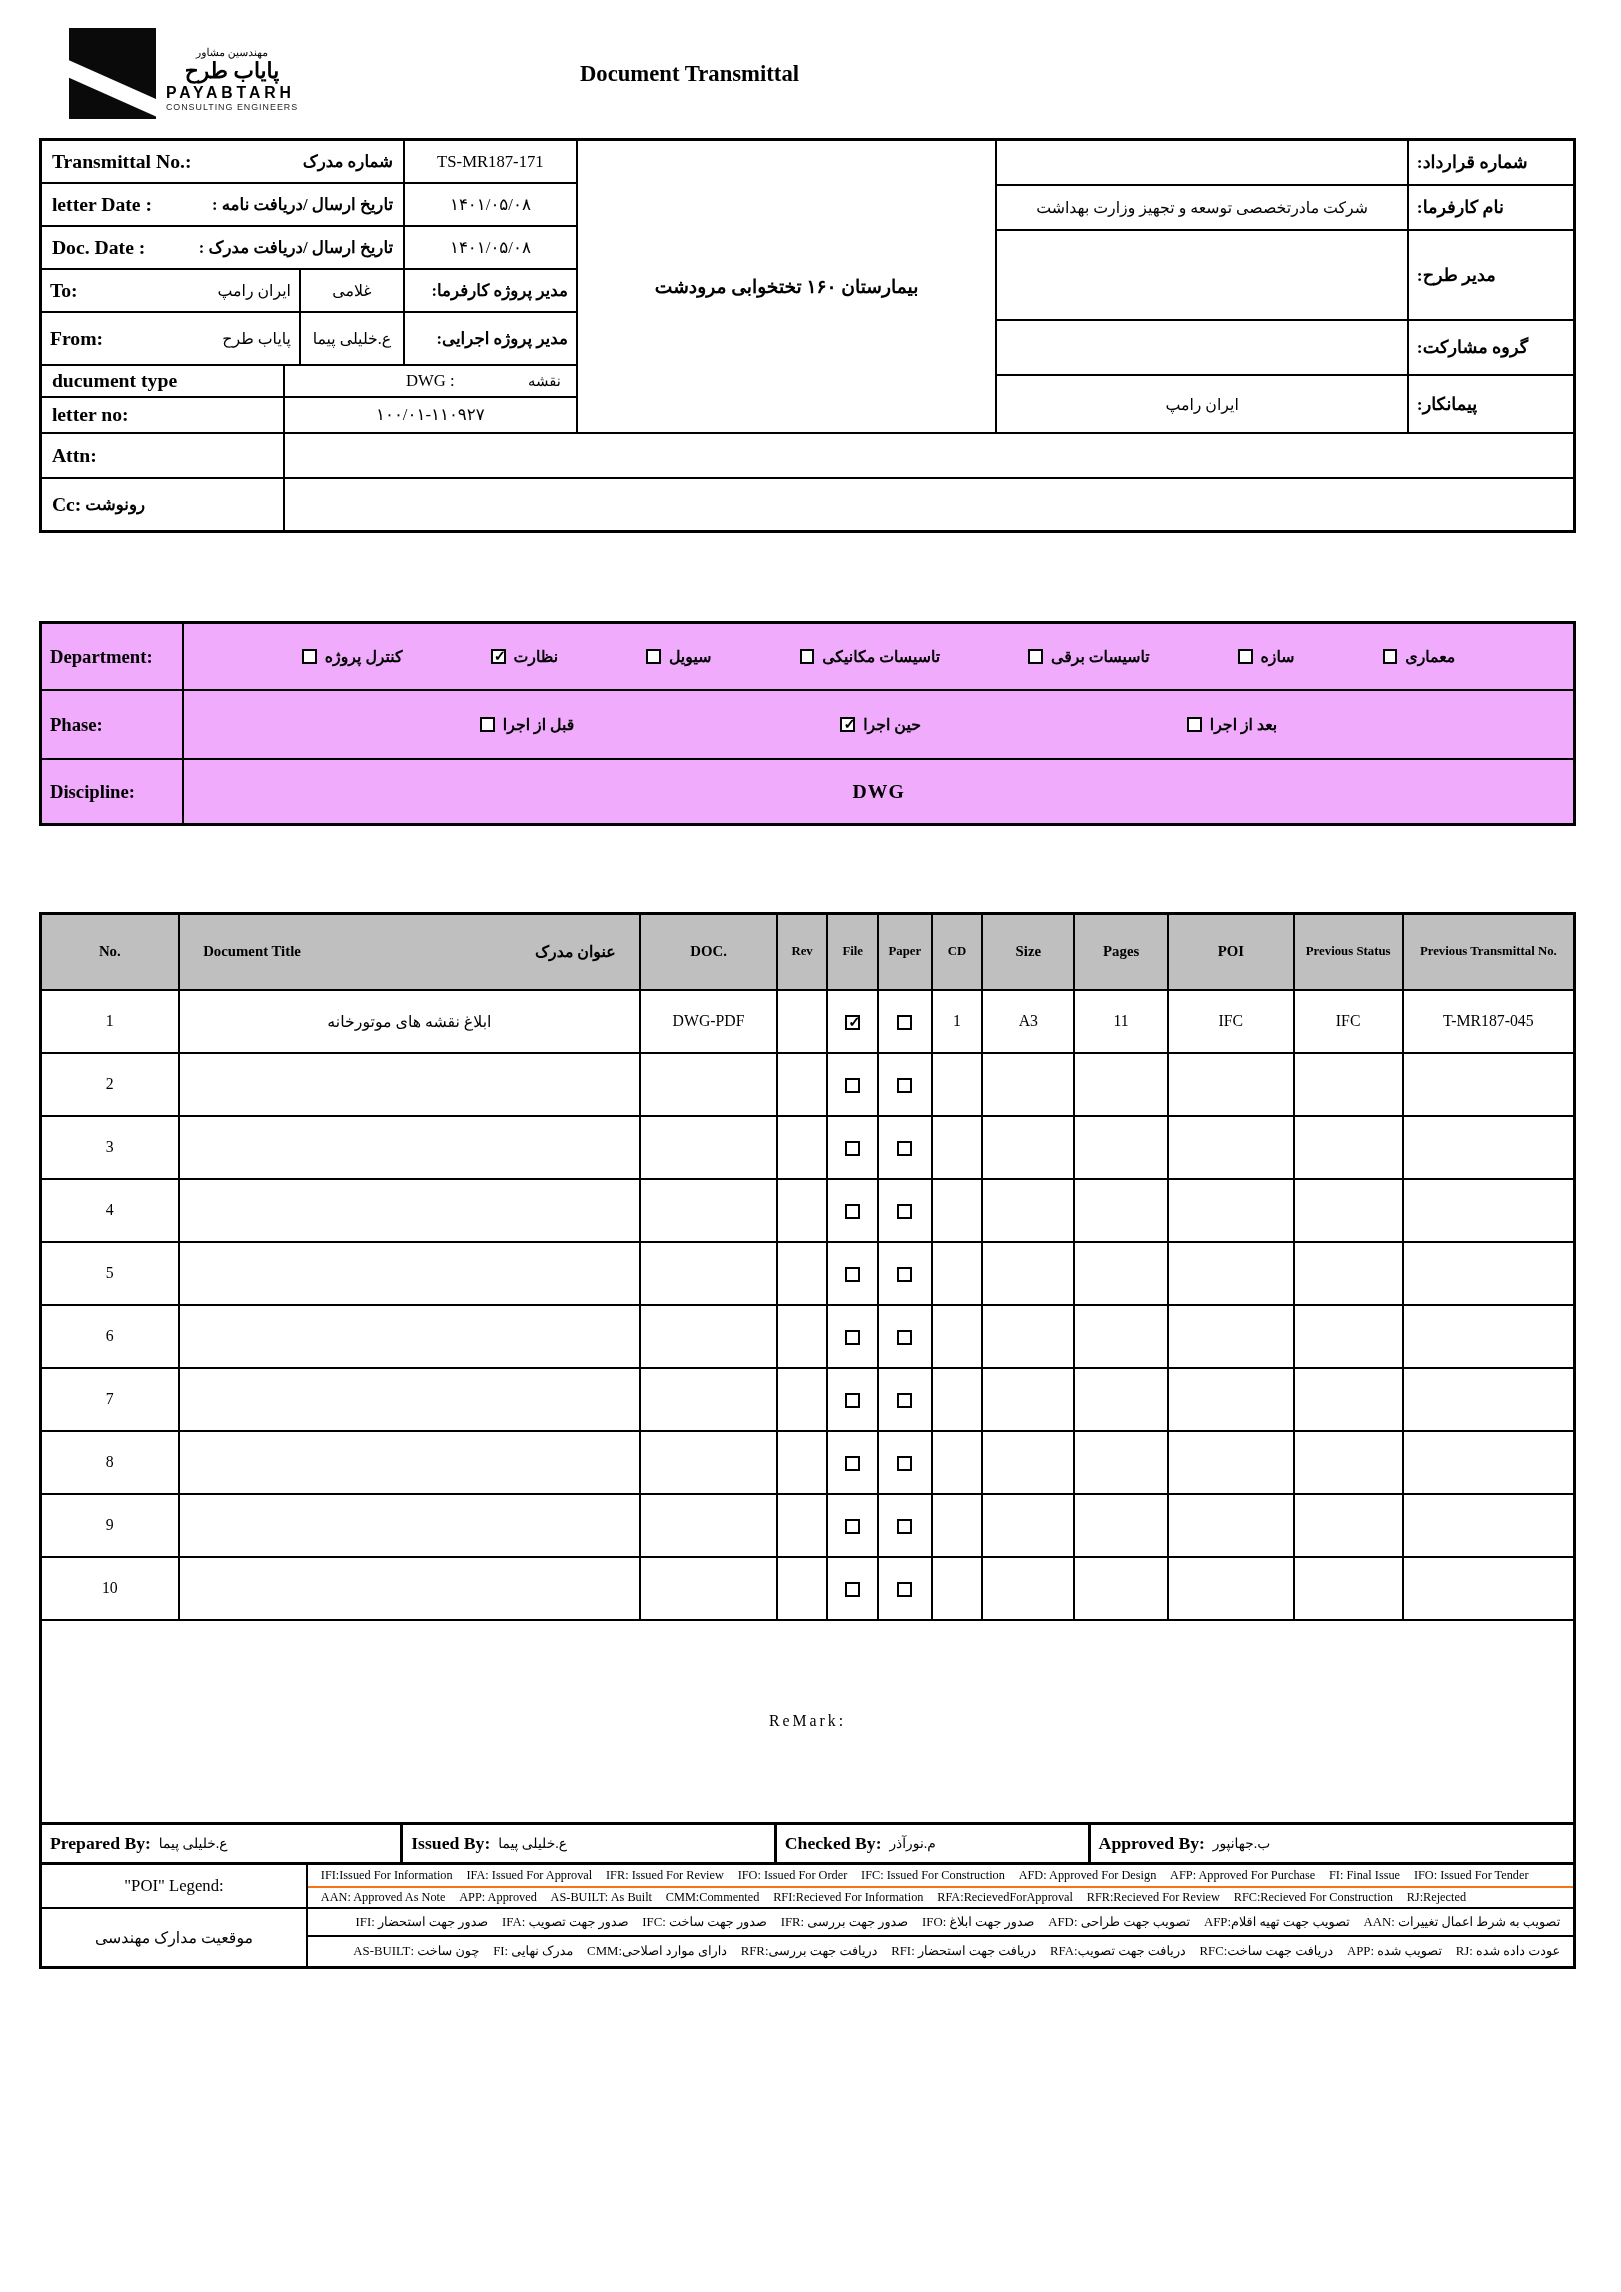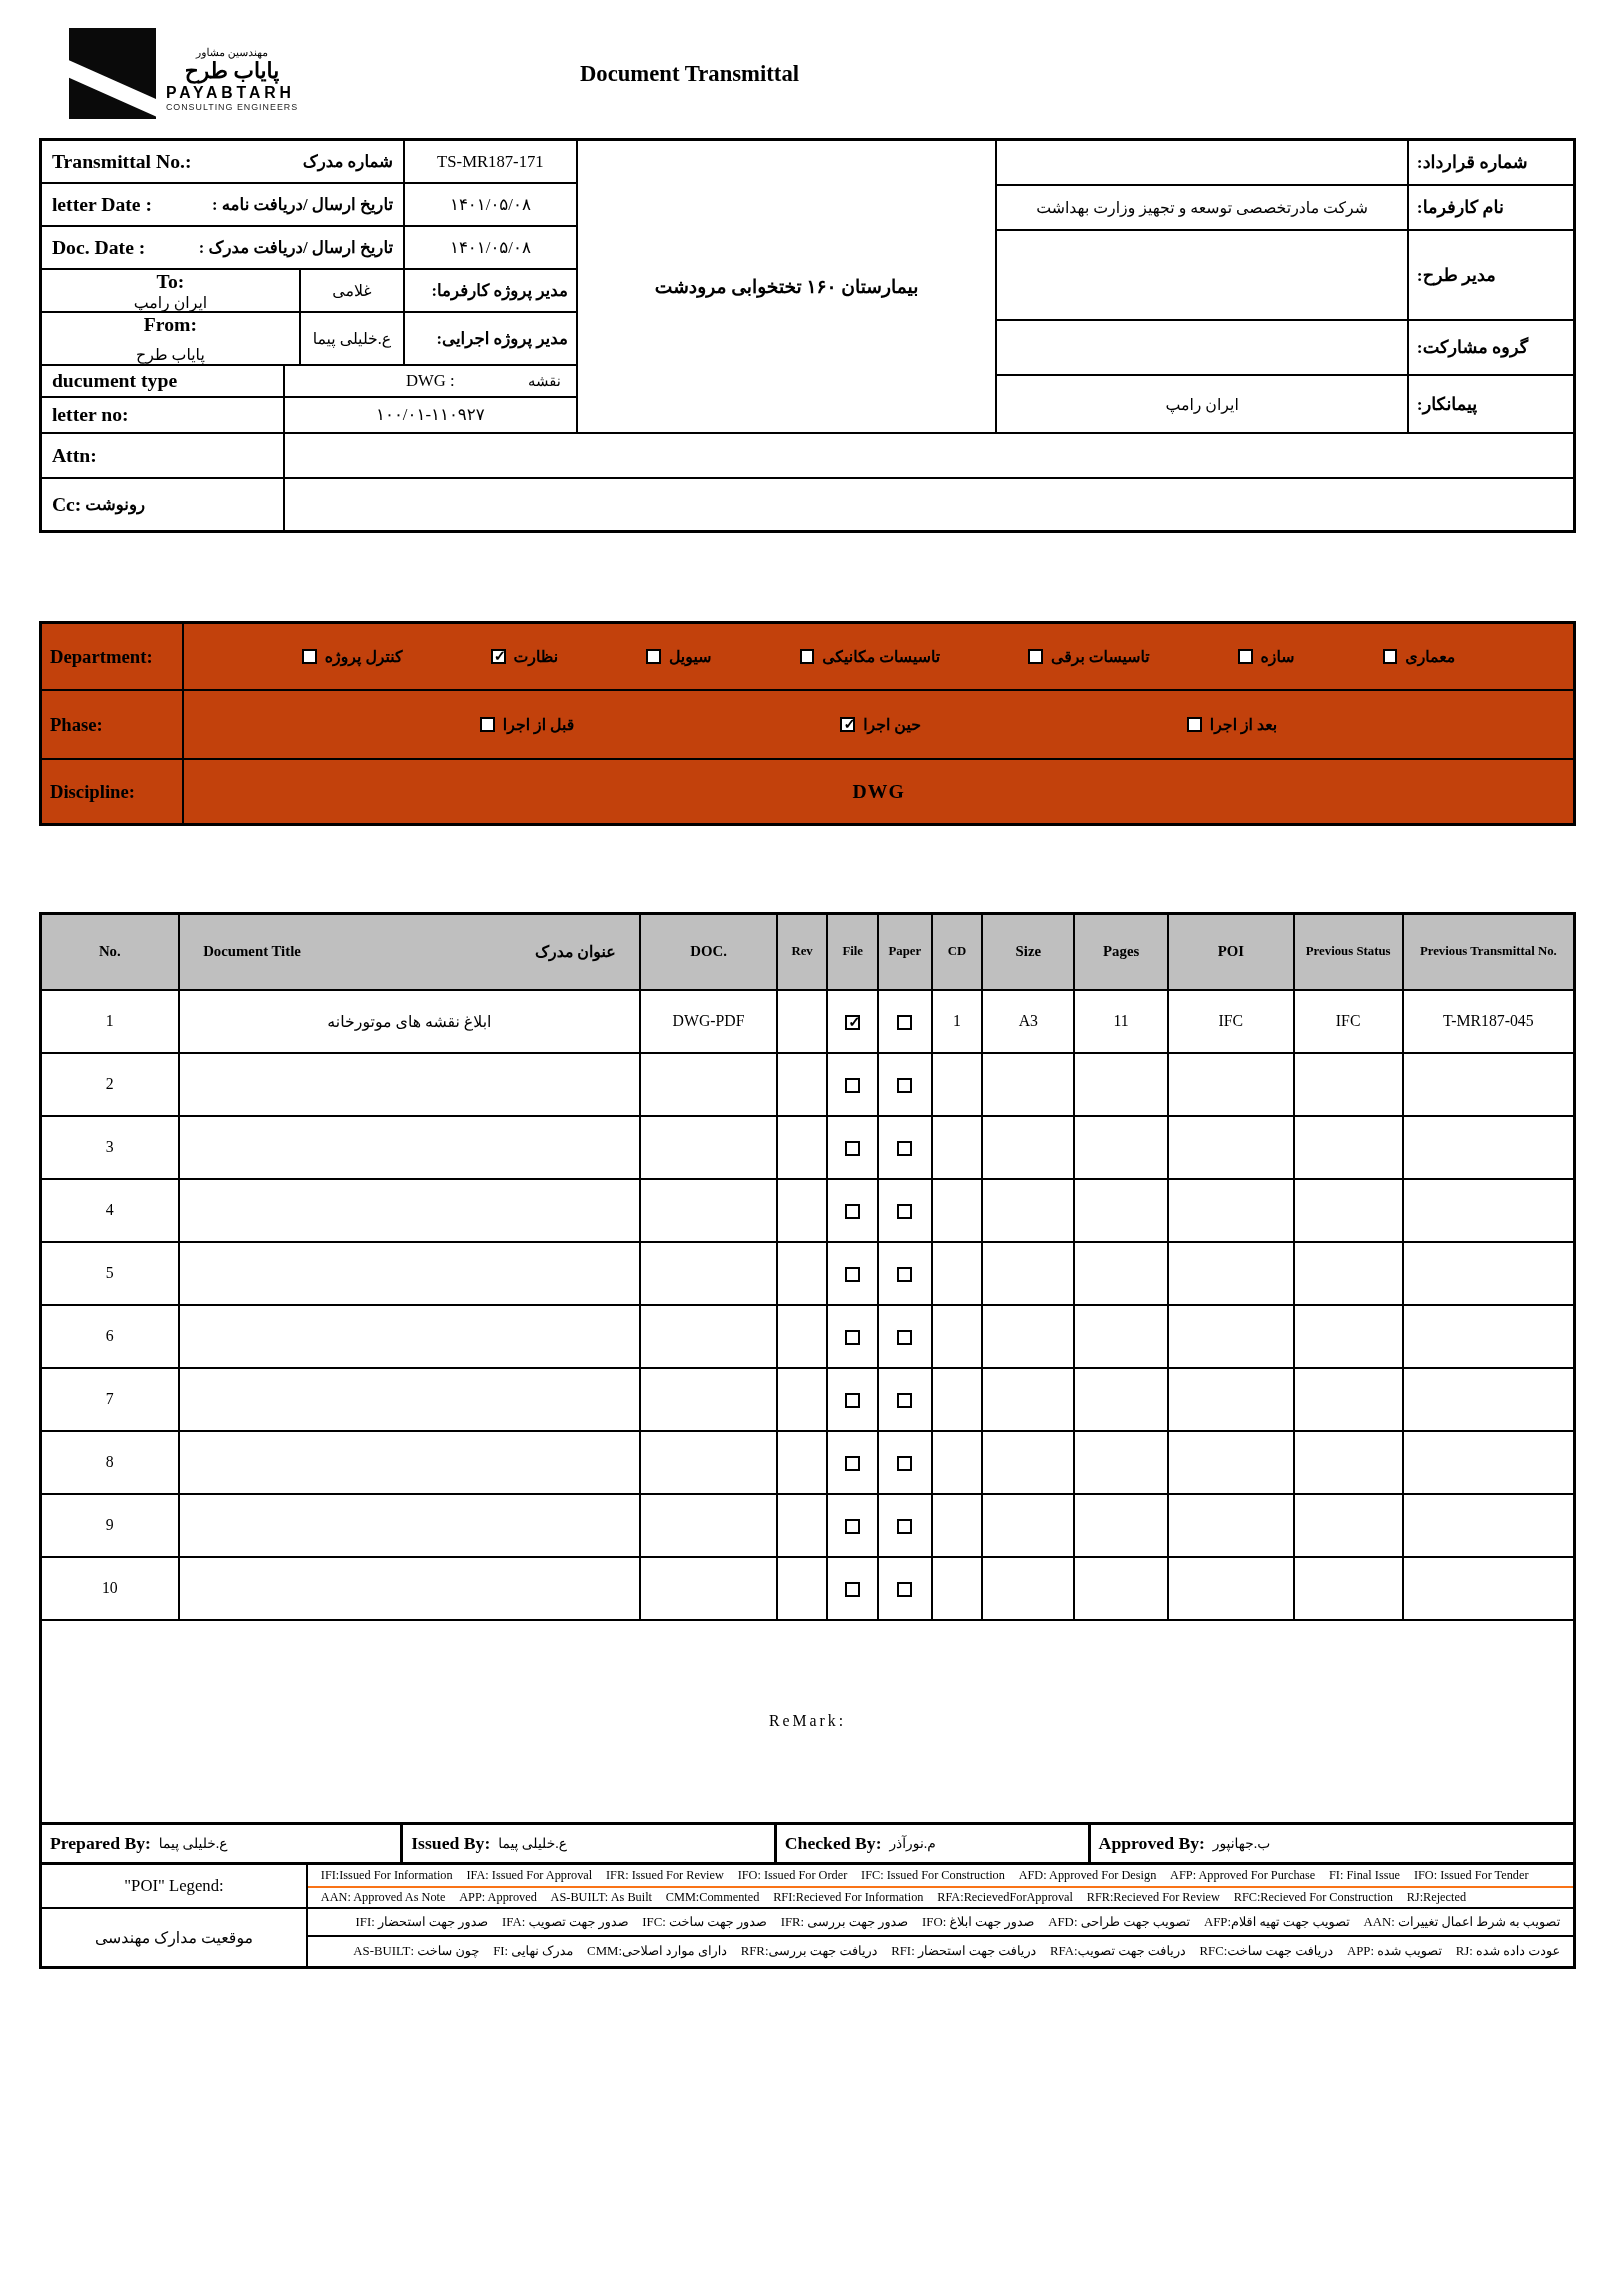--- a/index.html
+++ b/index.html
@@ -31,21 +31,21 @@
   .tt-mid   { width:27.4%; border-right:2px solid #000; display:flex; align-items:center; justify-content:center; }
   .tt-right { width:37.6%; display:flex; flex-direction:column; }
   .ttl-row { display:flex; border-bottom:2px solid #000; align-items:center; }
   .ttl-row:last-child { border-bottom:none; }
   .ttl-label { width:68%; border-right:2px solid #000; align-self:stretch; display:flex; align-items:center;
                justify-content:space-between; padding:0 9.9px; }
   .ttl-label .en { font-weight:bold; font-size:19.7px; white-space:nowrap; }
   .ttl-label .faL { font-weight:bold; font-size:16.7px; direction:rtl; white-space:nowrap; }
   .ttl-value { width:32%; text-align:center; font-size:16.7px; }
   .ttl-c1 { width:48.5%; border-right:2px solid #000; align-self:stretch; display:flex; align-items:center;
-            justify-content:space-between; padding:0 7.9px;flex-direction:column; }
+            justify-content:space-between; padding:0 7.9px; }
   .ttl-c2 { width:19.5%; border-right:2px solid #000; align-self:stretch; display:flex; align-items:center;
             justify-content:center; font-size:15.8px; direction:rtl; }
   .ttl-c3 { width:32%; text-align:right; direction:rtl; padding:0 7.9px; font-weight:bold; font-size:16.7px; }
   .ttl-label2 { width:45.5%; border-right:2px solid #000; align-self:stretch; display:flex; align-items:center;
                 padding:0 9.9px; font-weight:bold; font-size:19.7px; }
   .ttl-value2 { width:54.5%; position:relative; text-align:center; font-size:16.7px; }
   .v-right { position:absolute; right:15px; top:50%; transform:translateY(-50%); direction:rtl; font-size:14.8px; }
   .project-name { font-weight:bold; font-size:18.7px; direction:rtl; text-align:center; }
   .ttr-row { display:flex; border-bottom:2px solid #000; align-items:stretch; }
   .ttr-row:last-child { border-bottom:none; }
@@ -55,21 +55,21 @@
                padding:0 7.9px; font-weight:bold; font-size:17.7px; white-space:nowrap; }
   .tt-row { display:flex; align-items:stretch; }
   .tt-row.attn { height:45px; border-bottom:2px solid #000; }
   .tt-row.cc { height:51px; }
   .tt-rowlabel { width:15.9%; border-right:2px solid #000; display:flex; align-items:center; padding:0 9.9px;
                  font-weight:bold; font-size:19.7px; gap:3.9px; }
   .tt-rowvalue { flex:1; display:flex; align-items:center; justify-content:flex-end; direction:rtl;
                  padding:0 108px 0 9.9px; font-weight:bold; font-size:16.7px; }
 
   
-  .classtable { position:absolute; top:621px; left:39px; width:1537px; border:3px solid #000; background:#c2410c; }
+  .classtable { position:absolute; top:621px; left:39px; width:1537px; border:3px solid #000; background:#f0abfc; }
   .cl-row { display:flex; border-bottom:2px solid #000; align-items:stretch; }
   .cl-row:last-child { border-bottom:none; }
   .cl-label { width:9.3%; border-right:2px solid #000; display:flex; align-items:center; padding:0 7.9px;
               font-weight:bold; font-size:18.7px; white-space:nowrap; }
   .cl-items { flex:1; direction:rtl; display:flex; align-items:center; justify-content:space-evenly; padding:0 29.6px; }
   .cl-row.dept { height:67px; } .cl-row.phase { height:69px; } .cl-row.disc { height:63px; }
   .cbi { display:flex; align-items:center; gap:7.9px; direction:rtl; }
   .cbl { font-size:15.8px; font-weight:bold; white-space:nowrap; }
   .cl-value { flex:1; display:flex; align-items:center; justify-content:center; font-weight:bold; font-size:19.7px;
               letter-spacing:1px; }

